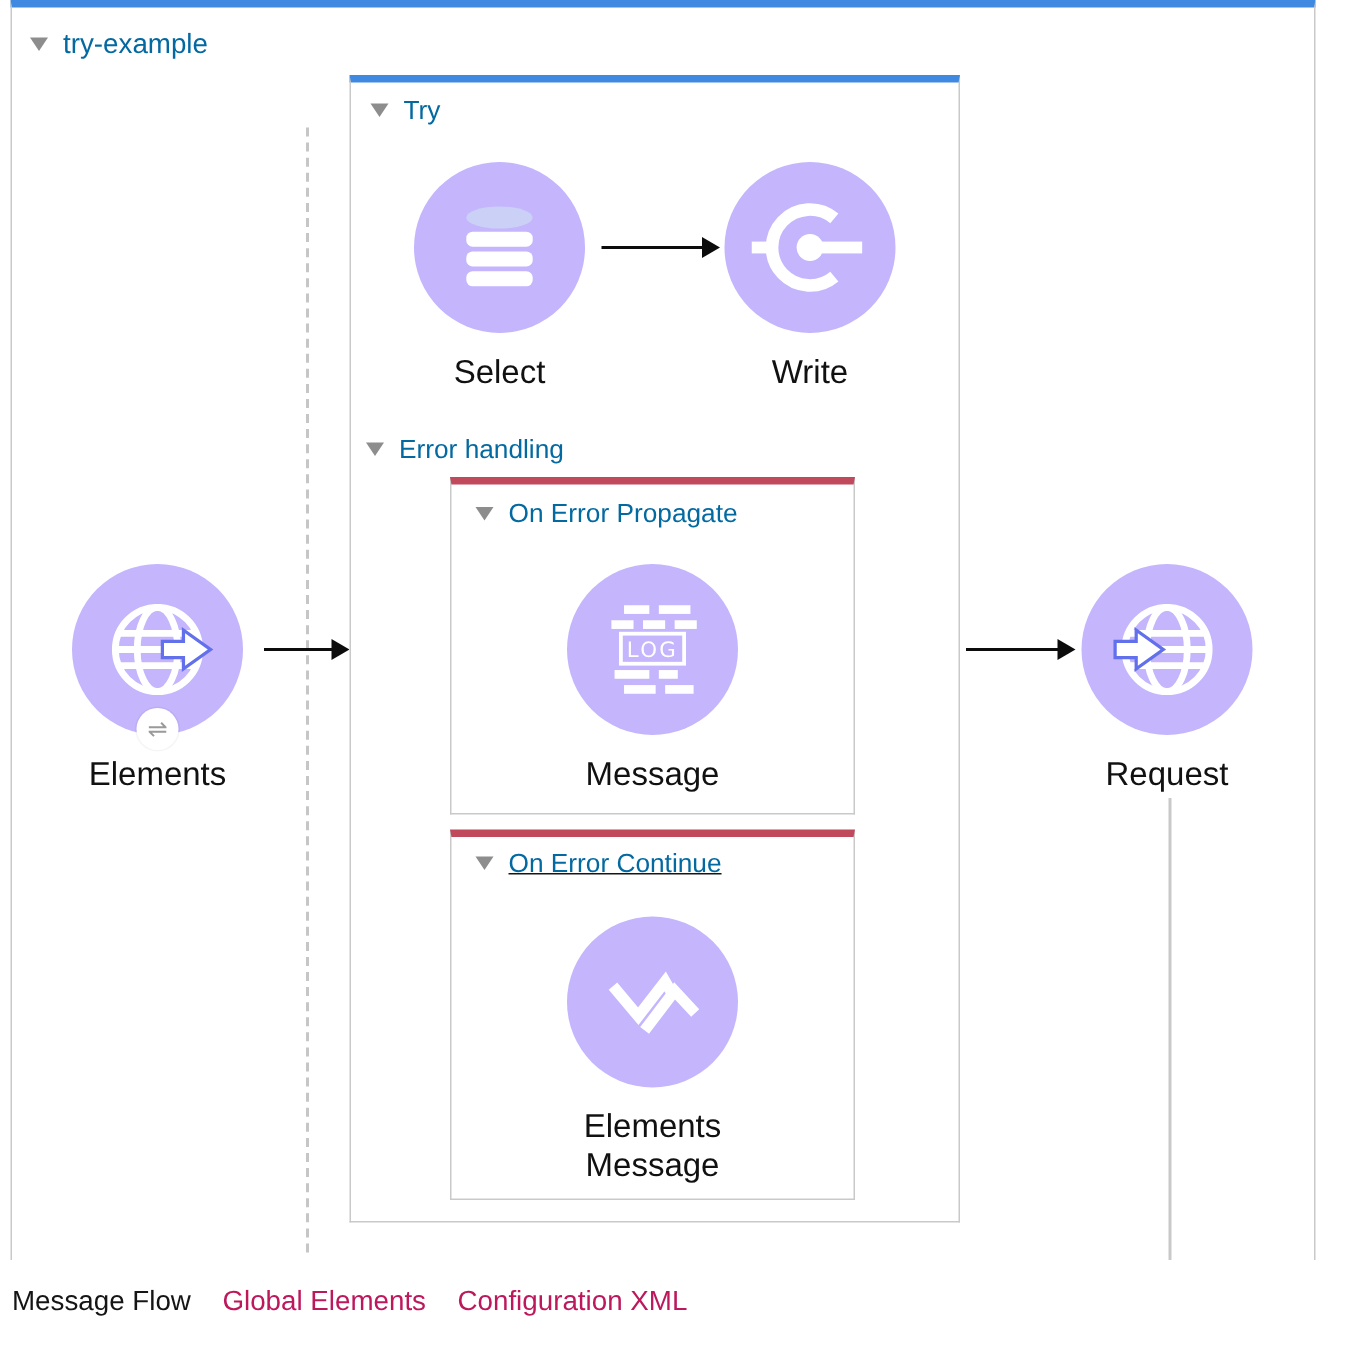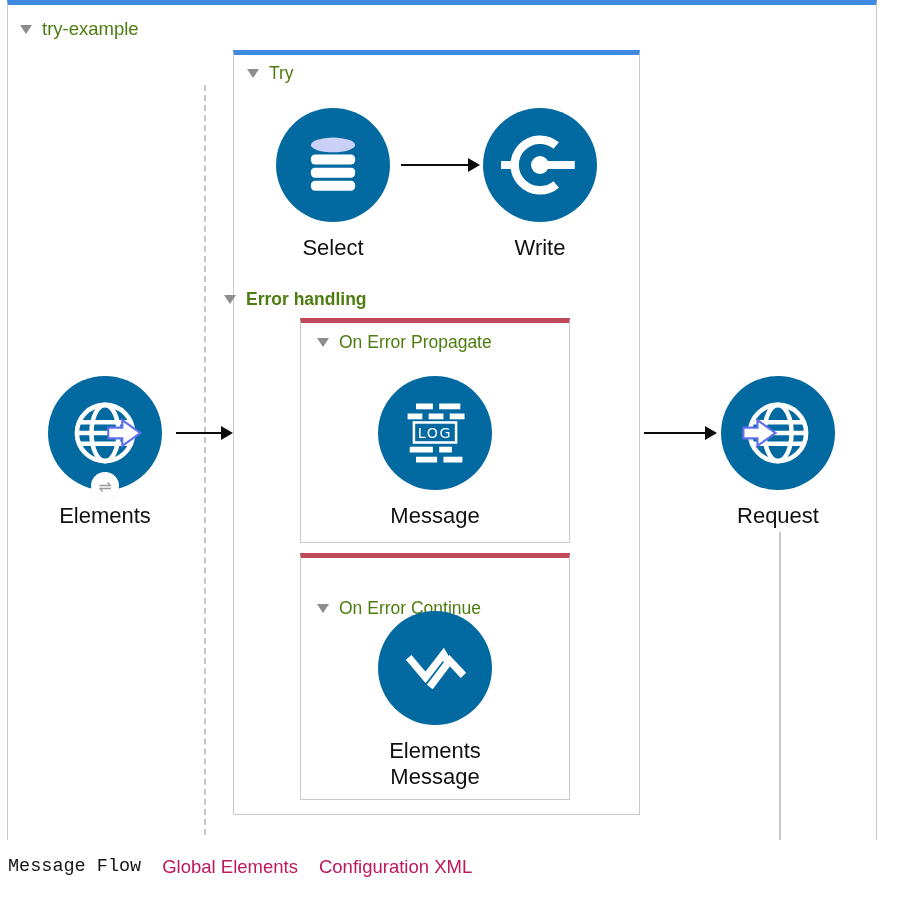--- a/index.html
+++ b/index.html
@@ -9,50 +9,50 @@
   }
   
   .canvas{
     position:absolute;left:7px;top:0;width:870px;height:840px;box-sizing:border-box;
     border-left:1px solid #c9c9c9;border-right:1px solid #c9c9c9;
     border-top:5px solid #3f8ae0;background:#fff;
   }
   .hdr{position:absolute;display:flex;align-items:center;gap:10px;}
   .tri{width:0;height:0;border-left:6.5px solid transparent;border-right:6.5px solid transparent;
        border-top:9px solid #8d8d8d;flex:0 0 auto;}
-  .hdr-label{font-size:17.5px;color:#4d7c0f;white-space:nowrap;}
+  .hdr-label{font-size:17.5px;color:#0369a1;white-space:nowrap;}
   .dashed-sep{position:absolute;left:204px;top:85px;height:750px;width:0;
       border-left:2px dashed #c6c6c6;}
   
   .scopebox{position:absolute;box-sizing:border-box;background:#fff;
       border:1px solid #c9c9c9;}
   .scopebox.try{border-top:5px solid #3f8ae0;}
   .scopebox.err{border-top:5px solid #c0495c;}
   
   .node{position:absolute;}
   .circle{
     position:absolute;width:114px;height:114px;border-radius:50%;
-    background:#0369a1;display:flex;align-items:center;justify-content:center;
+    background:#c4b5fd;display:flex;align-items:center;justify-content:center;
   }
   .node-label{position:absolute;font-size:22px;color:#111;text-align:center;
       line-height:26px;white-space:pre-line;}
   
   .wire{position:absolute;height:2px;background:#0c0c0c;}
   .head{position:absolute;width:0;height:0;border-top:7px solid transparent;
       border-bottom:7px solid transparent;border-left:12px solid #0c0c0c;}
   .vline{position:absolute;width:2px;background:#c9c9c9;}
   .badge{
     position:absolute;width:28px;height:28px;border-radius:50%;background:#fff;
     display:flex;align-items:center;justify-content:center;
     color:#9a9a9a;font-size:16px;box-shadow:0 0 0 1px rgba(0,0,0,0.04);
   }
   
   .tabs{position:absolute;left:8px;top:856px;display:flex;gap:21px;font-size:18.5px;}
   .tab{color:#be185d;cursor:default;white-space:nowrap;}
-  .tab.active{color:#151515;font-family:Liberation Mono, monospace;}
+  .tab.active{color:#151515;}
 </style>
 </head>
 <body>
 
 <div class="stage">
 
   <div class="canvas"></div>
 
   <div class="hdr" style="left:20px;top:18px;">
     <div class="tri"></div>
@@ -105,21 +105,21 @@
       <svg width="78" height="78" viewBox="-37 -37 74 74">
         <path d="M 15.4 -18.4 A 24 24 0 1 0 15.4 18.4" stroke="#fff" stroke-width="8" fill="none"></path>
         <circle r="8.5" fill="#fff"></circle>
         <rect x="2" y="-3.75" width="31" height="7.5" fill="#fff"></rect>
         <rect x="-37" y="-3.75" width="11" height="7.5" fill="#fff"></rect>
       </svg>
     </div>
     <div class="node-label" style="left:470px;top:235px;width:140px;">Write</div>
   </div>
 
-  <div class="hdr" style="left:224px;top:289px;font-weight:bold;">
+  <div class="hdr" style="left:244px;top:289px;">
     <div class="tri"></div>
     <div class="hdr-label">Error handling</div>
   </div>
 
   <div class="scopebox err" style="left:300px;top:318px;width:270px;height:225px;"></div>
   <div class="hdr" style="left:317px;top:332px;">
     <div class="tri"></div>
     <div class="hdr-label">On Error Propagate</div>
   </div>
 
@@ -138,21 +138,21 @@
           <rect x="8" y="22.5" width="18" height="5.5"></rect>
         </g>
         <rect x="-20" y="-10" width="40" height="19" fill="none" stroke="#fff" stroke-width="2.4"></rect>
         <text x="0" y="4.5" text-anchor="middle" fill="#fff" font-family="DejaVu Sans, Liberation Sans, sans-serif" font-size="13.5" letter-spacing="1.5">LOG</text>
       </svg>
     </div>
     <div class="node-label" style="left:365px;top:503px;width:140px;">Message</div>
   </div>
 
   <div class="scopebox err" style="left:300px;top:553px;width:270px;height:247px;"></div>
-  <div class="hdr" style="left:317px;top:598px;">
+  <div class="hdr" style="left:317px;top:565px;text-decoration:underline;">
     <div class="tri"></div>
     <div class="hdr-label">On Error Continue</div>
   </div>
 
   <div class="node">
     <div class="circle" style="left:378px;top:611px;">
       <svg width="78" height="78" viewBox="-37 -37 74 74">
         <g stroke="#fff" stroke-width="7" fill="none">
           <polyline points="-25,-10 -9,9 8,-13 12,-6"></polyline>
           <polyline points="-5,18 14,-7 27,7"></polyline>

